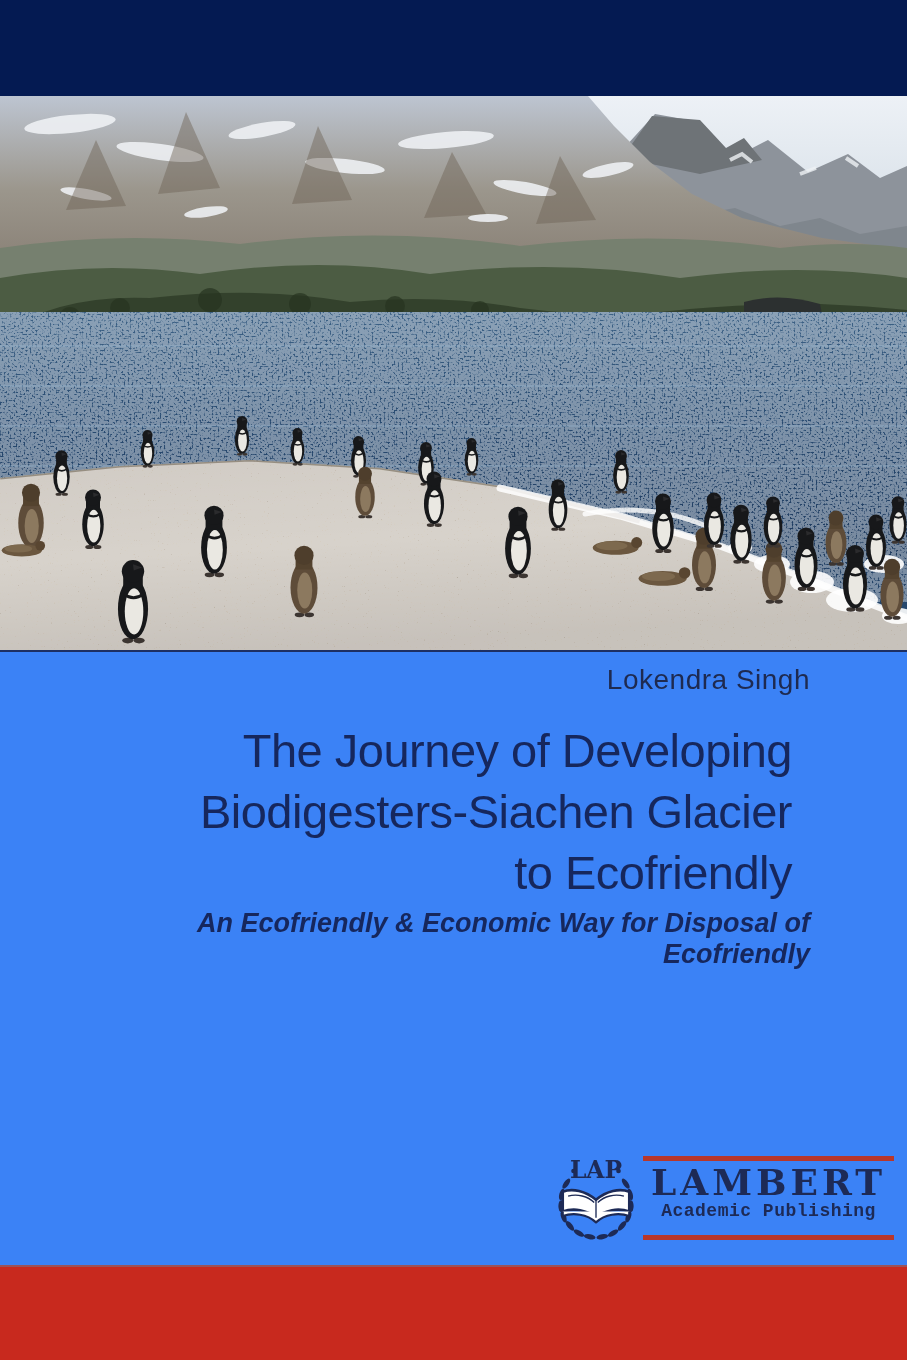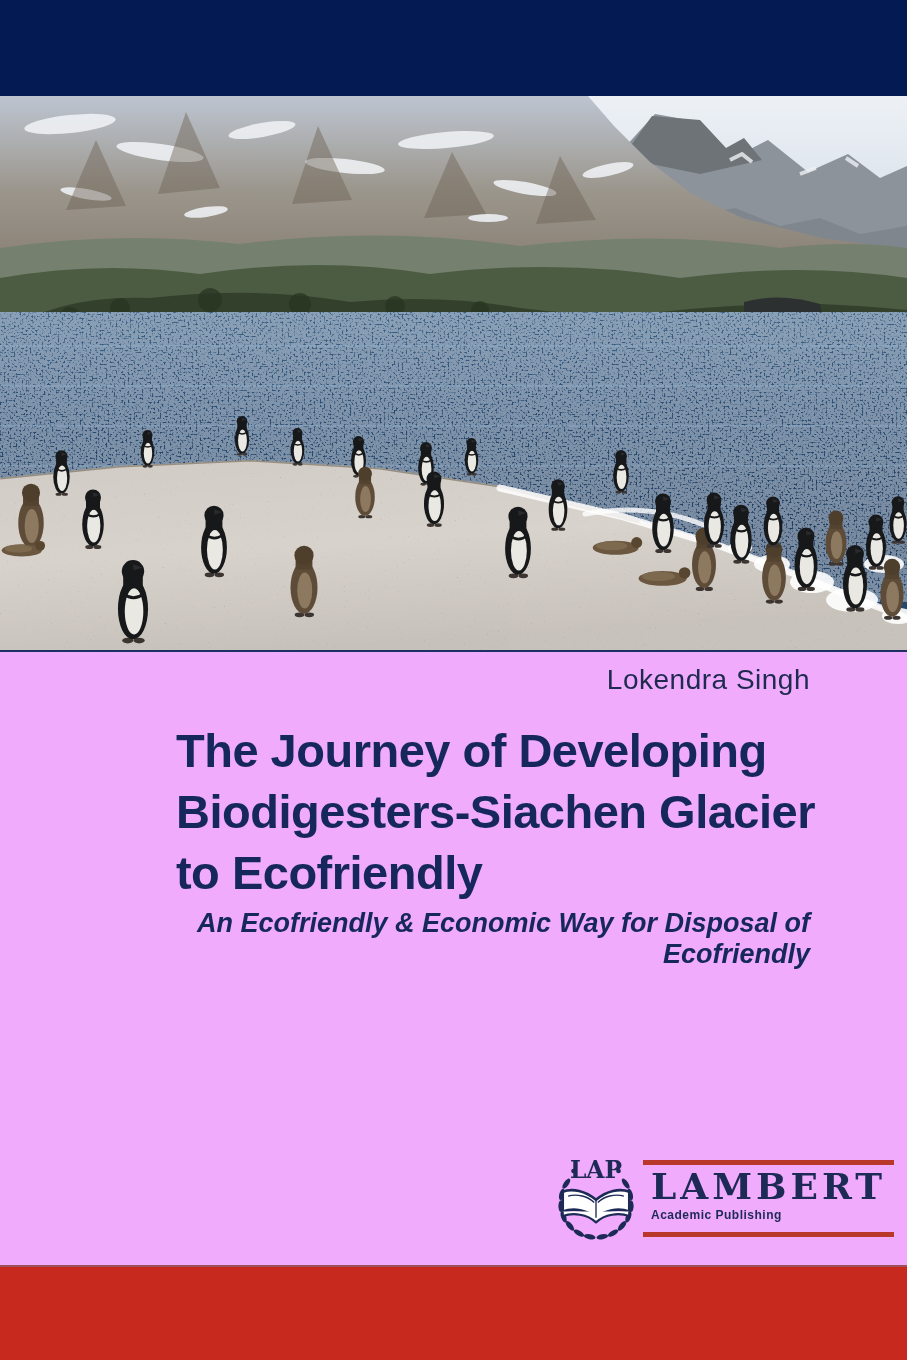--- a/index.html
+++ b/index.html
@@ -1,33 +1,33 @@
 <!DOCTYPE html>
 <html><head>
 <meta charset="utf-8">
 <style>
   html,body{margin:0;padding:0;background:#ffffff;}
-  .page{position:relative;width:907px;height:1360px;background:#f0abfc;overflow:hidden;
+  .page{position:relative;width:907px;height:1360px;background:#3b82f6;overflow:hidden;
         font-family:"Liberation Sans",sans-serif;}
   .topbar{position:absolute;left:0;top:0;width:907px;height:96px;background:#041a52;}
   .photo{position:absolute;left:0;top:96px;width:907px;height:554px;border-bottom:2px solid #1d2f63;}
   .photo svg{display:block;}
   .author{position:absolute;right:97px;top:664px;font-size:28px;font-weight:400;
           color:#1e2a50;letter-spacing:0.5px;}
-  .title{position:absolute;right:92px;top:720px;color:#16275d;
-         font-weight:bold;font-size:47px;line-height:61px;letter-spacing:-0.5px;white-space:nowrap;}
+  .title{position:absolute;right:115px;top:720px;text-align:right;color:#16275d;
+         font-weight:normal;font-size:47px;line-height:61px;letter-spacing:-0.5px;white-space:nowrap;}
   .subtitle{position:absolute;right:97px;top:908px;text-align:right;color:#16275d;
             font-weight:bold;font-size:27px;line-height:31px;white-space:nowrap;font-style:italic;}
   .logo{position:absolute;left:551px;top:1154px;display:flex;align-items:center;}
   .emblem{width:90px;height:88px;margin-right:2px;flex:0 0 auto;}
   .wordmark{border-top:5px solid #b8372a;border-bottom:5px solid #b8372a;
-            padding:2px 8px 7px 8px;text-align:left;color:#1d2a56;}
+            padding:2px 8px 14px 8px;text-align:center;color:#1d2a56;}
   .wordmark .name{font-family:"DejaVu Serif",serif;font-weight:bold;font-size:36px;
                   line-height:38px;letter-spacing:4px;white-space:nowrap;}
-  .wordmark .tagline{font-family:Liberation Sans, sans-serif;font-weight:bold;font-size:12px;
+  .wordmark .tagline{font-family:Liberation Mono, monospace;font-weight:bold;font-size:18px;
                      line-height:20px;letter-spacing:0.5px;white-space:nowrap;}
   .redbar{position:absolute;left:0;top:1265px;width:907px;height:95px;background:#c8291e;
           border-top:2px solid #9c5258;}
 </style>
 </head>
 <body>
 
 <div class="page">
 
   <div class="topbar"></div>

